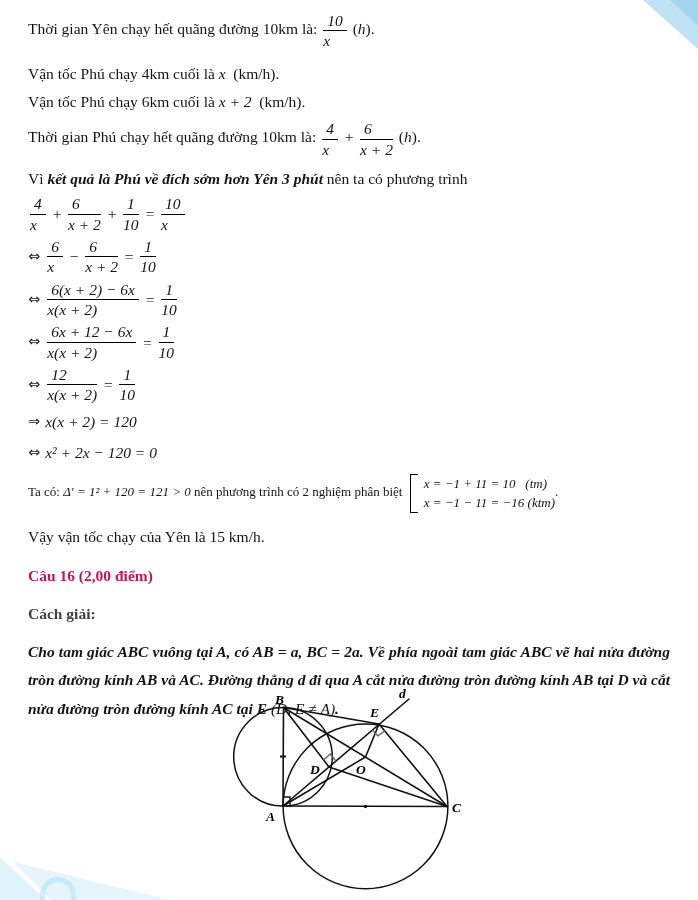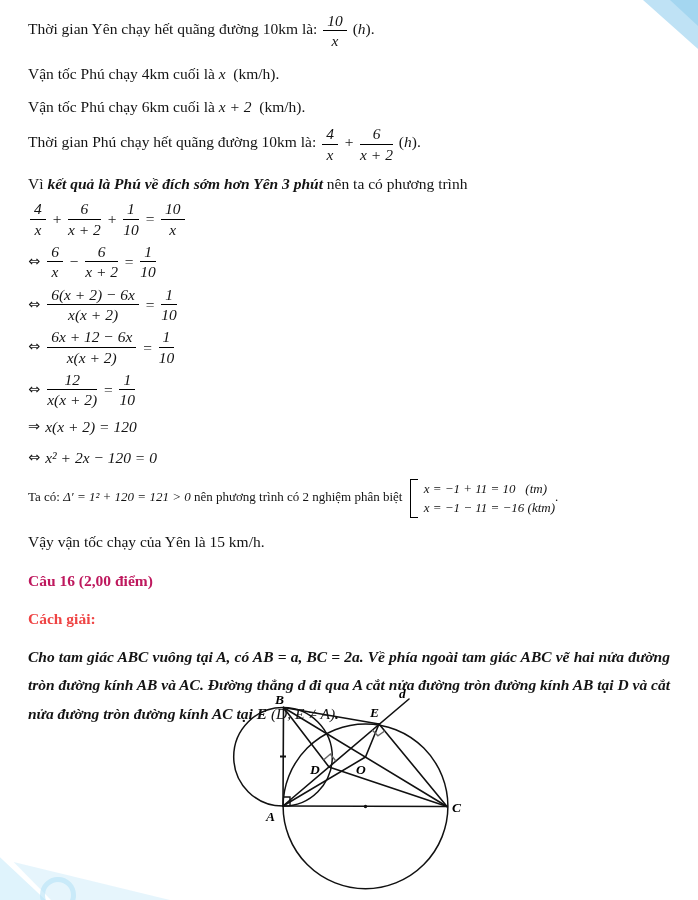--- a/index.html
+++ b/index.html
@@ -6,21 +6,21 @@
   body{
     width:698px;height:900px;position:relative;overflow:hidden;
     background:#ffffff;color:#141414;
     font-family:"Liberation Serif", serif;font-size:15.5px;line-height:1.5;
   }
   .content{position:absolute;left:0;top:0;width:698px;padding:10px 28px 0 28px;box-sizing:border-box;}
   p{margin:0;}
   .t{font-style:normal;}
   .m{font-style:italic;}
   .bi{font-weight:bold;font-style:italic;}
-  .frac{display:inline-block;vertical-align:middle;text-align:center;font-style:italic;line-height:1.12;padding:0 2px;}
+  .frac{display:inline-block;vertical-align:middle;font-style:italic;line-height:1.12;padding:0 2px;}
   .frac .n{display:block;border-bottom:1.4px solid #000;padding:0 4px 1px 4px;}
   .frac .d{display:block;padding-top:1px;}
   .sym{font-family:"DejaVu Sans", sans-serif;font-size:14.5px;margin-right:5px;}
   .eq{display:flex;align-items:center;margin:5px 0 5px 0;min-height:26px;}
   .eq .m,.eq .t{white-space:pre;}
   .para{margin-top:10px;}
   .para .t,.para .m,.para .bi{white-space:pre-wrap;}
   .cases{display:inline-flex;align-items:center;vertical-align:middle;margin-left:4px;}
   .cases .br{align-self:stretch;width:7px;border-left:1.7px solid #000;border-top:1.7px solid #000;border-bottom:1.7px solid #000;margin-right:6px;}
   .cases .r{font-style:italic;line-height:1.5;white-space:pre;}
@@ -35,21 +35,21 @@
   #deco-bl1{left:0;top:848px;width:120px;height:52px;clip-path:polygon(0 18%,38% 100%,0 100%);}
   #deco-bl2{left:0;top:862px;width:170px;height:38px;clip-path:polygon(8% 0,100% 100%,30% 100%);opacity:.6;}
   #deco-ring{left:40px;top:877px;width:36px;height:36px;border-radius:50%;border:5px solid rgba(176,224,246,.55);box-sizing:border-box;background:transparent;}
 </style>
 </head>
 <body>
 
 <div class="content">
   <p class="para" style="margin-top:2px"><span class="t">Thời gian Yên chạy hết quãng đường 10km là: </span><span class="frac"><span class="n">10</span><span class="d">x</span></span><span class="t"> (</span><span class="m">h</span><span class="t">).</span></p>
   <p class="para" style="margin-top:12px"><span class="t">Vận tốc Phú chạy 4km cuối là </span><span class="m">x</span><span class="t">  (km/h).</span></p>
-  <p class="para" style=""><span class="t">Vận tốc Phú chạy 6km cuối là </span><span class="m">x + 2</span><span class="t">  (km/h).</span></p>
+  <p class="para" style="margin-top:5px"><span class="t">Vận tốc Phú chạy 6km cuối là </span><span class="m">x + 2</span><span class="t">  (km/h).</span></p>
   <p class="para" style="margin-top:7px"><span class="t">Thời gian Phú chạy hết quãng đường 10km là: </span><span class="frac"><span class="n">4</span><span class="d">x</span></span><span class="m"> + </span><span class="frac"><span class="n">6</span><span class="d">x + 2</span></span><span class="t"> (</span><span class="m">h</span><span class="t">).</span></p>
   <p class="para" style="margin-top:9px"><span class="t">Vì </span><span class="bi">kết quả là Phú về đích sớm hơn Yên 3 phút</span><span class="t"> nên ta có phương trình</span></p>
 
   <div>
     <div class="eq">
         <span class="frac">
           <span class="n">4</span>
           <span class="d">x</span>
         </span>
         <span class="m"> + </span>
@@ -134,21 +134,21 @@
   <p class="para" style="margin-top:8px;font-size:13px;white-space:nowrap"><span class="t">Ta có: </span><span class="m">Δ′ = 1² + 120 = 121 &gt; 0</span><span class="t"> nên phương trình có 2 nghiệm phân biệt </span><span class="cases">
         <span class="br"></span>
         <span>
           <span class="r" style="display: block;">x = −1 + 11 = 10   (tm)</span>
           <span class="r" style="display: block;">x = −1 − 11 = −16 (ktm)</span>
         </span>
       </span><span class="t">.</span></p>
   <p class="para" style="margin-top:12px"><span class="t">Vậy vận tốc chạy của Yên là 15 km/h.</span></p>
 
   <p class="h-red" style="color: #be185d;">Câu 16 (2,00 điểm)</p>
-  <p class="h-blue" style="color: #ef4444;">Cách giải:</p>
+  <p class="h-blue" style="color: #404040;">Cách giải:</p>
 
   <p class="statement"><span class="bi">Cho tam giác ABC vuông tại A, có AB = a, BC = 2a. Về phía ngoài tam giác ABC vẽ hai nửa đường tròn đường kính AB và AC. Đường thẳng d đi qua A cắt nửa đường tròn đường kính AB tại D và cắt nửa đường tròn đường kính AC tại E </span><span class="m">(D, E ≠ A)</span><span class="bi">.</span></p>
 </div>
 
 <svg id="fig" xmlns="http://www.w3.org/2000/svg" viewBox="225 686 260 216">
     <circle cx="283" cy="756.8" r="49.3" fill="none" stroke="#111111" stroke-width="1.5"></circle>
     <circle cx="365.5" cy="806.3" r="82.4" fill="none" stroke="#111111" stroke-width="1.5"></circle>
     <line x1="283" y1="806" x2="283.5" y2="707.5" stroke="#111111" stroke-width="1.6" stroke-linecap="round"></line>
     <line x1="283" y1="806" x2="447" y2="806.5" stroke="#111111" stroke-width="1.6" stroke-linecap="round"></line>
     <line x1="283.5" y1="707.5" x2="447" y2="806.5" stroke="#111111" stroke-width="1.6" stroke-linecap="round"></line>

